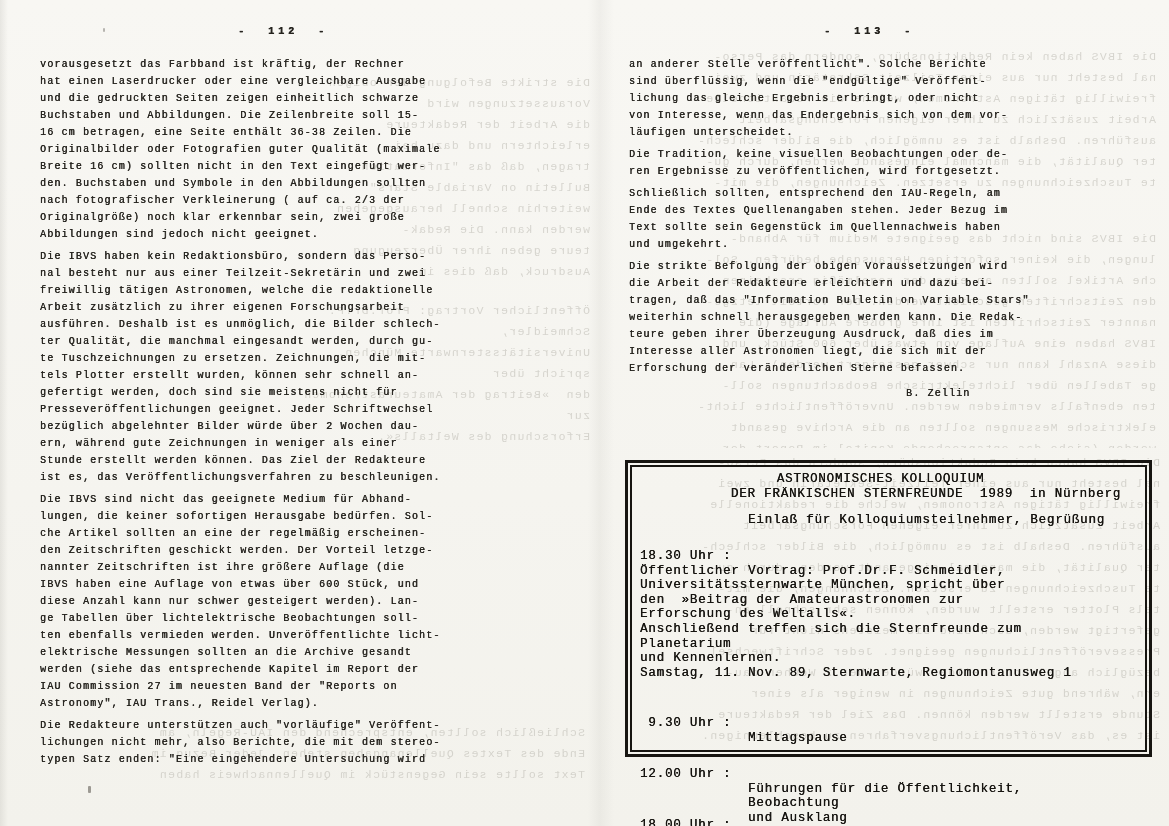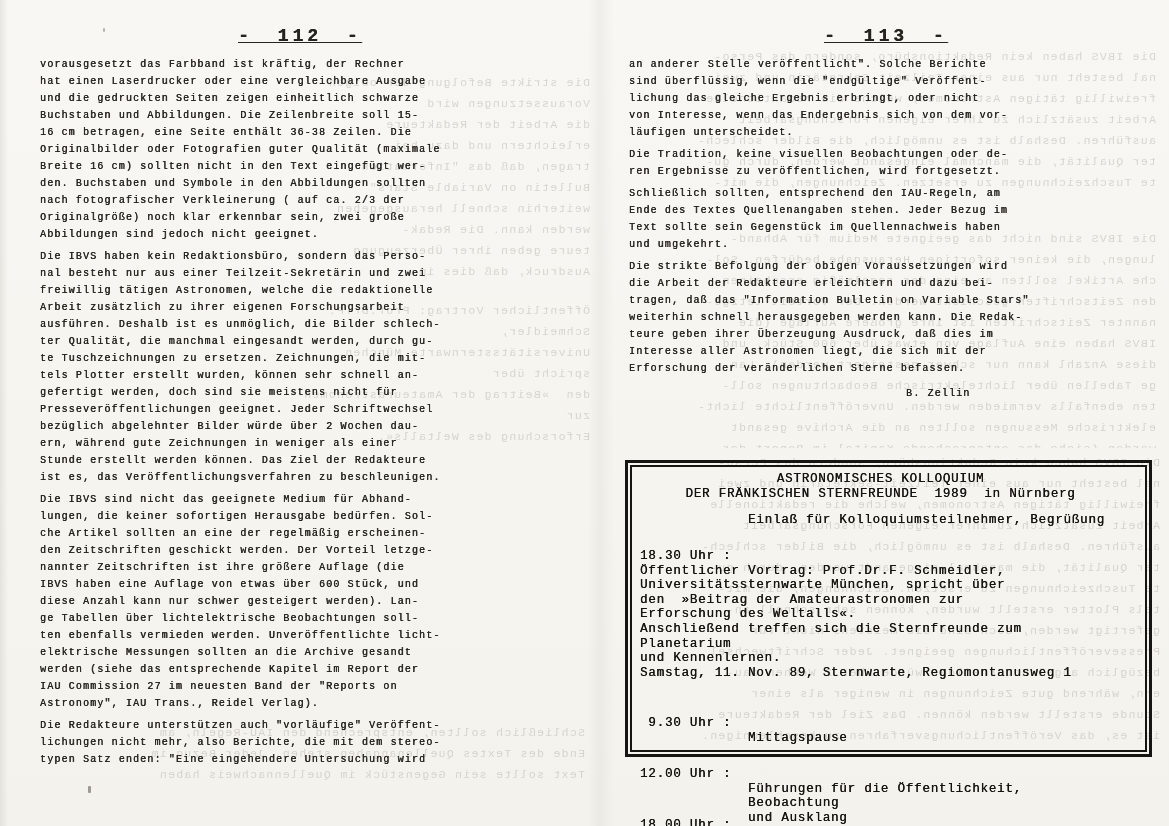--- a/index.html
+++ b/index.html
@@ -12,23 +12,23 @@
   body{
     width:1169px;height:826px;position:relative;overflow:hidden;
     background:linear-gradient(180deg,#f8f7f3 0%,#f5f4ef 60%,#f3f2ec 100%);
     font-family:"Liberation Mono","DejaVu Sans Mono",monospace;
   }
   .page{position:absolute;top:0;height:826px;}
   #page-112{left:0;width:612px;}
   #page-113{left:612px;width:557px;}
 
   .pagenum{
-    position:absolute;top:26px;font-size:18px;font-weight:bold;
+    position:absolute;top:26px;font-size:10px;font-weight:bold;
     letter-spacing:4px;word-spacing:10px;color:var(--ink);
-    text-shadow:.4px 0 currentColor;white-space:pre;z-index:3;text-decoration:underline;
+    text-shadow:.4px 0 currentColor;white-space:pre;z-index:3;
   }
   #page-112 .pagenum{left:238px;}
   #page-113 .pagenum{left:212px;}
 
   .body-text{
     position:absolute;top:56px;font-size:10px;line-height:17px;
     letter-spacing:1.15px;color:var(--ink);z-index:2;
     text-shadow:.35px 0 currentColor;
   }
   #page-112 .body-text{left:40px;width:556px;}
@@ -42,21 +42,21 @@
     border:3px solid var(--border);padding:2px;box-sizing:border-box;
     background:transparent;z-index:2;
   }
   .kbox-inner{
     border:2px solid var(--border);width:100%;height:100%;box-sizing:border-box;
     padding:5px 24px 3px 8px;
     font-size:12.5px;font-weight:normal;line-height:14.6px;letter-spacing:.8px;
     color:var(--box-ink);text-shadow:.3px 0 currentColor;
   }
   .kbox-title{text-align:center;white-space:pre;line-height:15px;}
-  .kbox-title2{text-align:center;white-space:pre;line-height:15px;margin-bottom:11px;}
+  .kbox-title2{text-align:right;white-space:pre;line-height:15px;margin-bottom:11px;}
   .srow{display:flex;}
   .srow .time{flex:0 0 108px;width:108px;white-space:pre;margin-top:36px;}
   .srow .stext{white-space:pre-wrap;}
   .srow-full{white-space:pre-wrap;}
 
   
   .ghost{
     position:absolute;overflow:hidden;z-index:1;
     font-size:11.5px;line-height:21px;letter-spacing:1.3px;
     color:var(--ghost);opacity:.55;white-space:pre-wrap;

